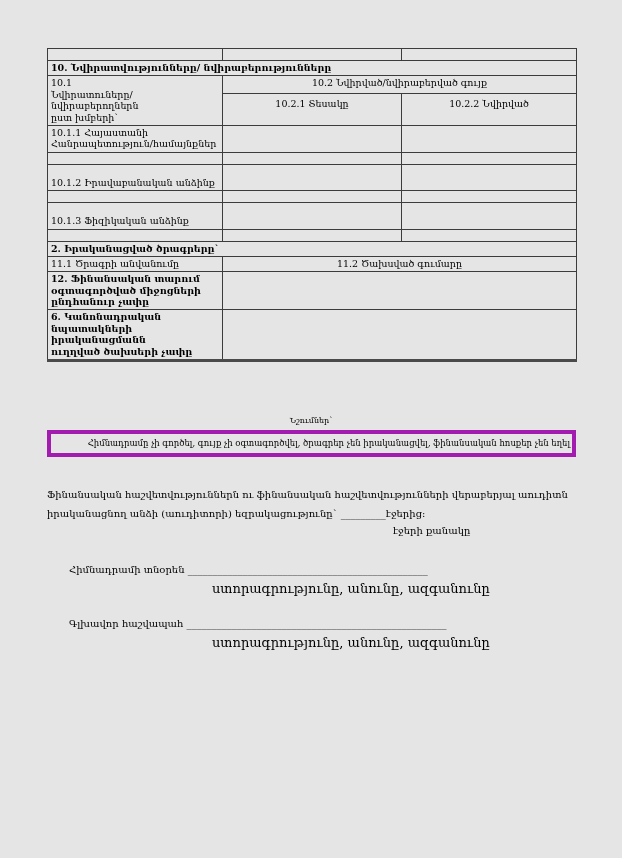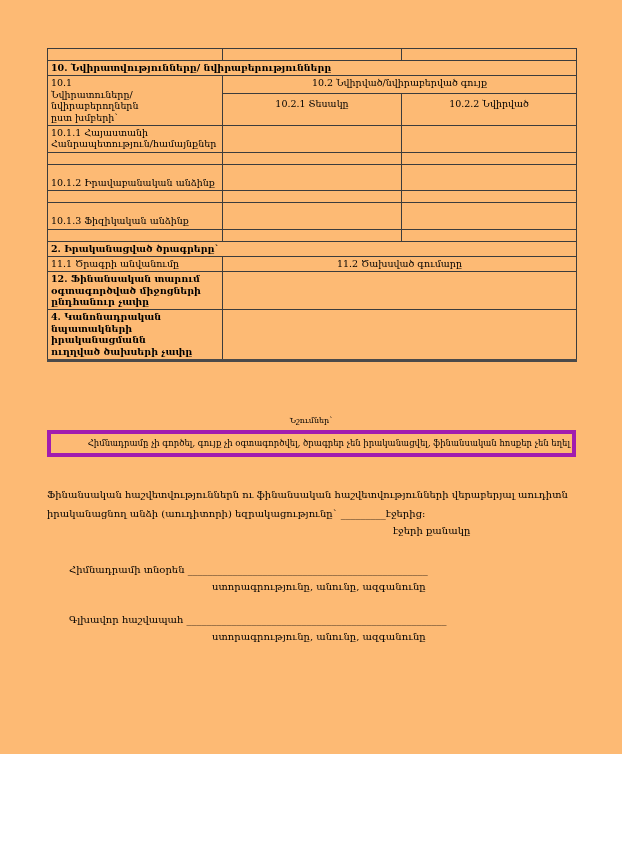--- a/index.html
+++ b/index.html
@@ -1,22 +1,22 @@
 <!DOCTYPE html>
 <html><head>
 <meta charset="utf-8">
 <style>
   * { box-sizing: border-box; }
   html, body { margin: 0; padding: 0; }
   body { background: #ffffff; }
   .page {
     position: relative;
     width: 622px;
-    height: 754px;
-    background: #fdba74;
+    height: 858px;
+    background: #e5e5e5;
     font-family: "DejaVu Serif", serif;
     color: #000000;
     overflow: hidden;
   }
   .content {
     position: absolute;
     left: 47px;
     top: 48px;
     width: 529px;
   }
@@ -51,21 +51,21 @@
     border: 4px solid #a21caf;
     text-align: right;
     font-size: 8.5px;
     padding: 4px 2px 5px 2px;
   }
   .audit { margin-top: 31px; font-size: 10px; line-height: 1.3; }
   .audit .l1 { text-align: left; }
   .audit .l2 { margin-top: 6px; }
   .audit .l3 { margin-top: 4px; padding-left: 346px; }
   .sig { margin-top: 27px; font-size: 10px; padding-left: 22px; }
-  .sig .caption { margin-left: 143px; margin-top: 6px; font-size: 10px; }
+  .sig .caption { margin-left: 143px; margin-top: 6px; font-size: 13px; }
   .sig .row2 { margin-top: 22px; }
 </style>
 </head>
 <body>
 
 <div class="page">
   <div class="content">
 
     <table class="form">
       <colgroup>
@@ -130,21 +130,21 @@
           <td>11.1 Ծրագրի անվանումը</td>
           <td colspan="2" class="c">11.2 Ծախսված գումարը</td>
         </tr>
         <tr>
           <td class="b pre">12. Ֆինանսական տարում
 օգտագործված միջոցների
 ընդհանուր չափը</td>
           <td colspan="2"></td>
         </tr>
         <tr>
-          <td class="b pre">4. Կանոնադրական
+          <td class="b pre">6. Կանոնադրական
 նպատակների իրականացմանն
 ուղղված ծախսերի չափը</td>
           <td colspan="2"></td>
         </tr>
       </tbody>
     </table>
 
     <div class="notes-label">Նշումներ`</div>
     <div class="notes-box">Հիմնադրամը չի գործել, գույք չի օգտագործվել, ծրագրեր չեն իրականացվել, ֆինանսական հոսքեր չեն եղել</div>
 

